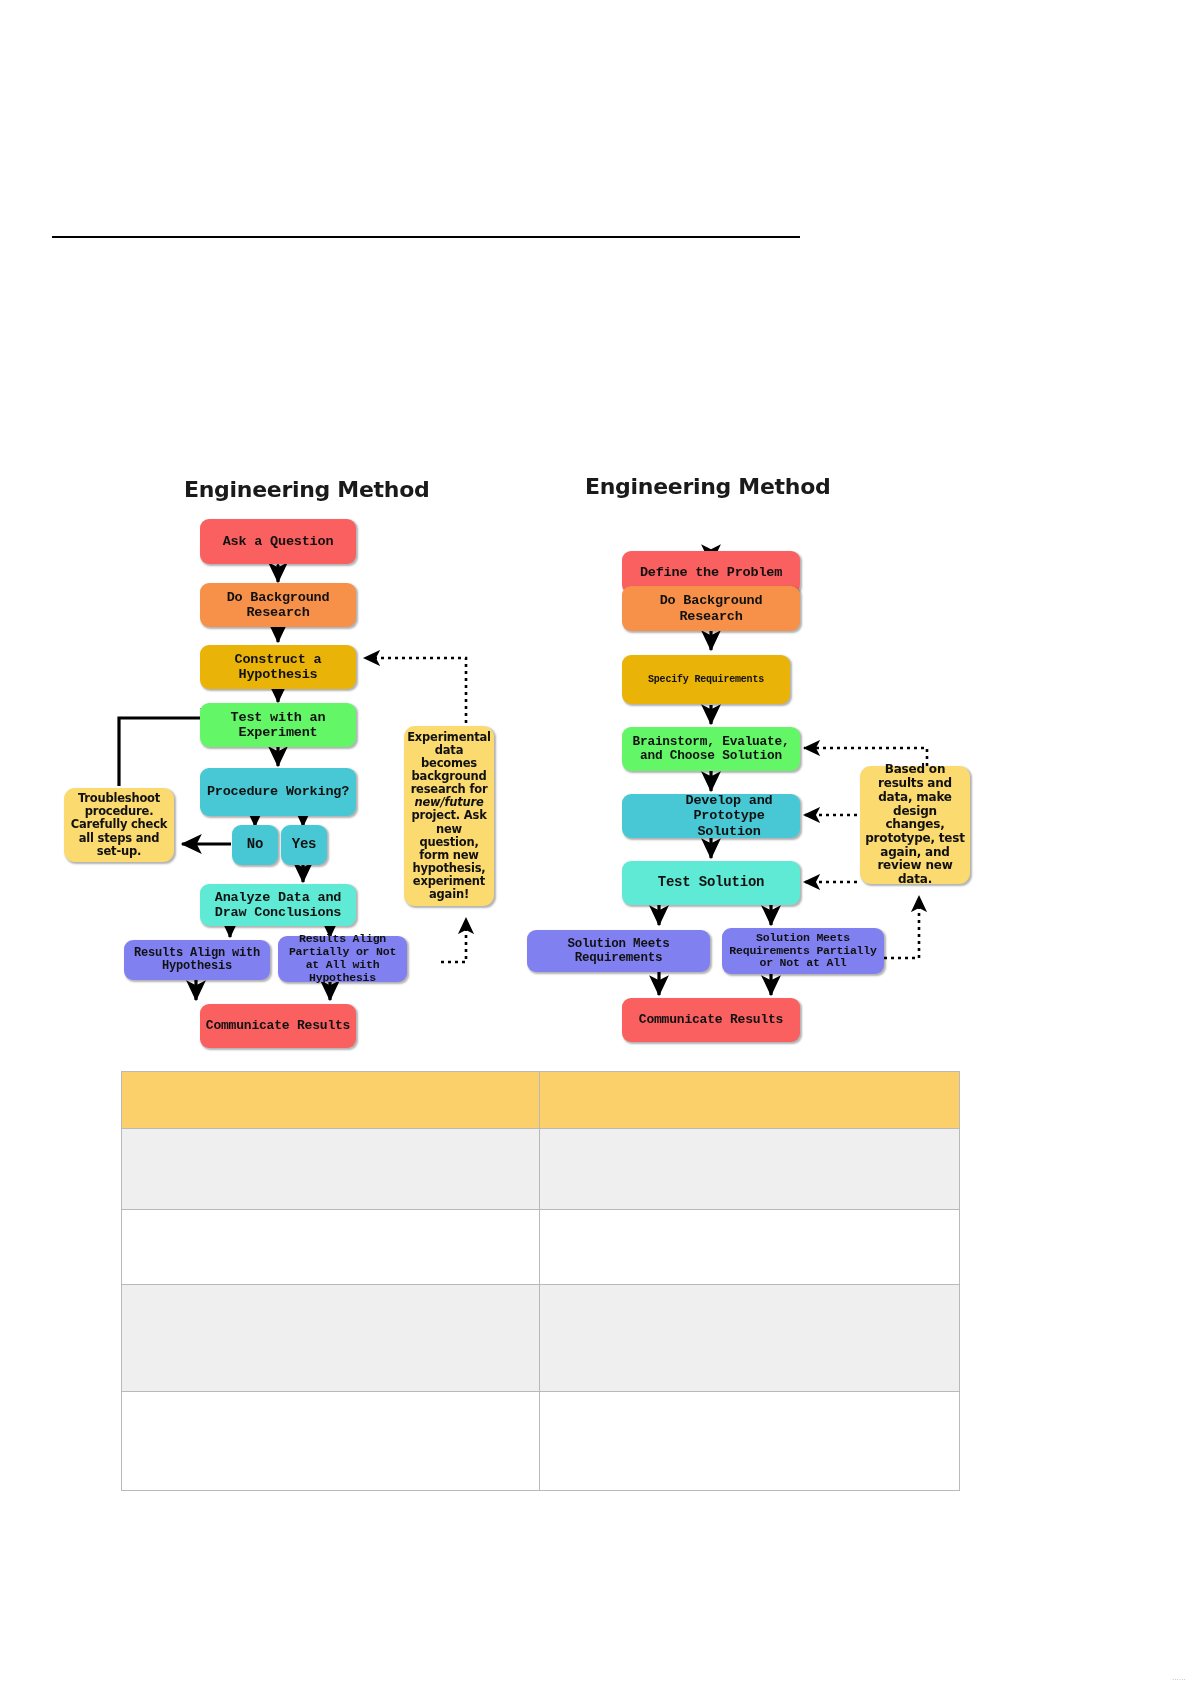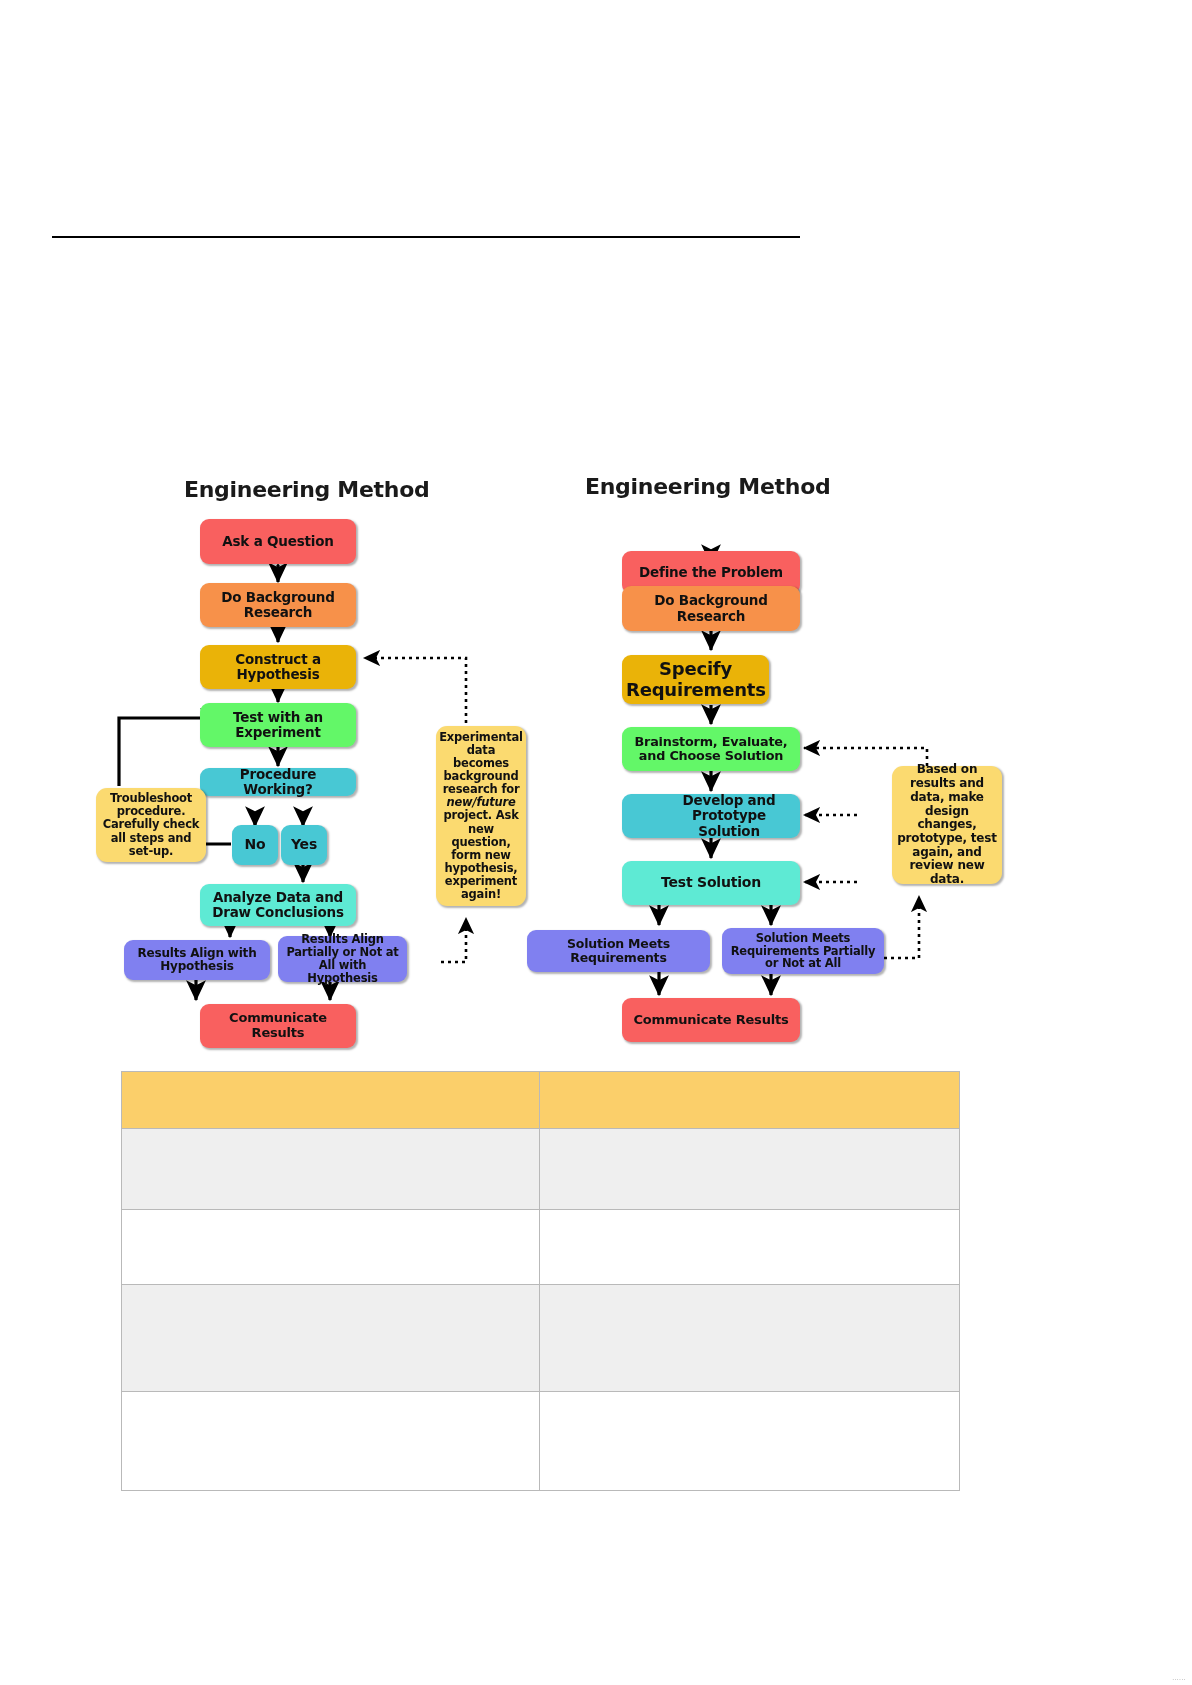--- a/index.html
+++ b/index.html
@@ -44,21 +44,21 @@
     justify-content: center;
     text-align: center;
     border-radius: 9px;
     color: #111;
     font-weight: bold;
     line-height: 1.12;
     box-shadow: 1.5px 1.5px 2px rgba(0,0,0,0.30);
     letter-spacing: -0.2px;
     padding: 2px 4px;
   }
-  .node span { display: block; width: 100%; }
+  .node span { display: block; width: 100%; font-family: Liberation Mono, monospace; }
 
   .c-red    { background: #f9605f; }
   .c-orange { background: #f7914a; }
   .c-yellow { background: #eab308; }
   .c-green  { background: #63f768; }
   .c-teal   { background: #48c8d4; }
   .c-blue   { background: #5eead4; }
   .c-purple { background: #8080f0; }
 
   .callout {
@@ -69,21 +69,20 @@
     box-shadow: 1.5px 1.5px 2px rgba(0,0,0,0.30);
     display: flex;
     align-items: center;
     justify-content: center;
     text-align: center;
     font-weight: bold;
     color: #111;
     line-height: 1.14;
     letter-spacing: -0.2px;
     padding: 3px 4px;
-    margin-left: 32px;
   }
   .callout i { font-style: italic; }
 
   
   .flow-title {
     position: absolute;
     font-weight: bold;
     color: #1a1a1a;
     font-size: 22px;
     letter-spacing: -0.3px;
@@ -221,21 +220,21 @@
 </div>
 
 <div class="node c-yellow" style="left:200px; top:645px; width:156px; height:44px; font-size:13.5px;">
   <span>Construct a Hypothesis</span>
 </div>
 
 <div class="node c-green" style="left:200px; top:703px; width:156px; height:44px; font-size:13.5px;text-align:center;">
   <span>Test with an Experiment</span>
 </div>
 
-<div class="node c-teal" style="left:200px; top:768px; width:156px; height:28px; font-size:13.5px;">
+<div class="node c-teal" style="left:200px; top:768px; width:156px; height:48px; font-size:13.5px;">
   <span>Procedure Working?</span>
 </div>
 
 <div class="node c-teal" style="left:232px; top:825px; width:46px; height:40px; font-size:14px;">
   <span>No</span>
 </div>
 
 <div class="node c-teal" style="left:281px; top:825px; width:46px; height:40px; font-size:14px;">
   <span>Yes</span>
 </div>
@@ -271,21 +270,21 @@
 <div class="flow-title" style="left:585px; top:474px;">Engineering Method</div>
 
 <div class="node c-red" style="left:622px; top:518px; width:178px; height:43px; font-size:13.5px;margin-top:33px;">
   <span>Define the Problem</span>
 </div>
 
 <div class="node c-orange" style="left:622px; top:586px; width:178px; height:45px; font-size:13.5px;">
   <span>Do Background Research</span>
 </div>
 
-<div class="node c-yellow" style="left:622px; top:655px; width:147px; height:49px; font-size:18px;">
+<div class="node c-yellow" style="left:622px; top:655px; width:168px; height:49px; font-size:10px;">
   <span>Specify Requirements</span>
 </div>
 
 <div class="node c-green" style="left:622px; top:727px; width:178px; height:44px; font-size:12.8px;">
   <span>Brainstorm, Evaluate, and Choose Solution</span>
 </div>
 
 <div class="node c-teal" style="left:622px; top:794px; width:178px; height:44px; font-size:13.5px;padding-left:40px;">
   <span>Develop and Prototype Solution</span>
 </div>

